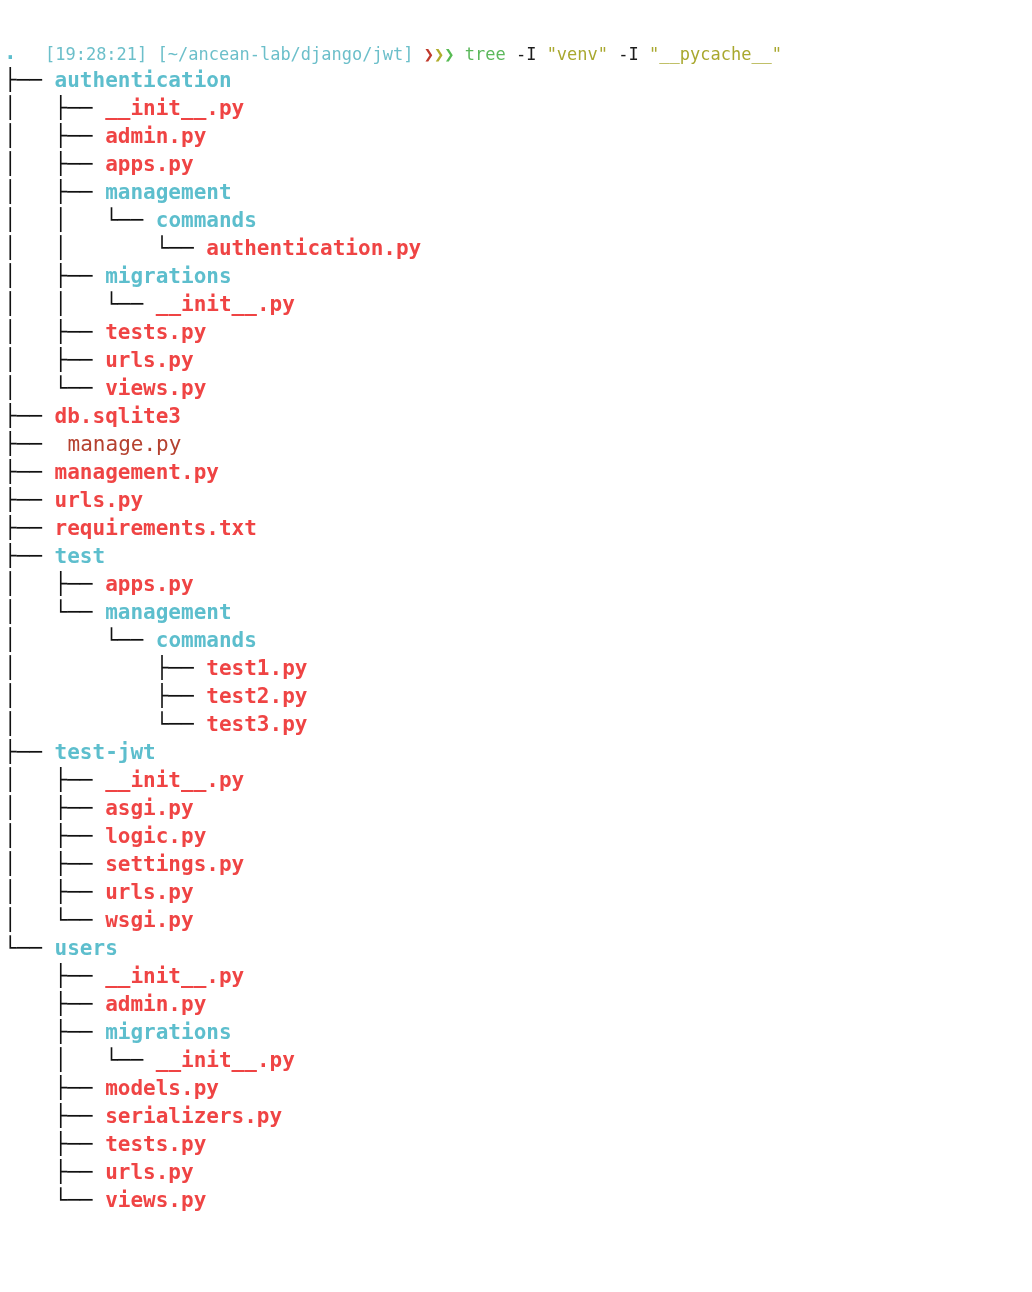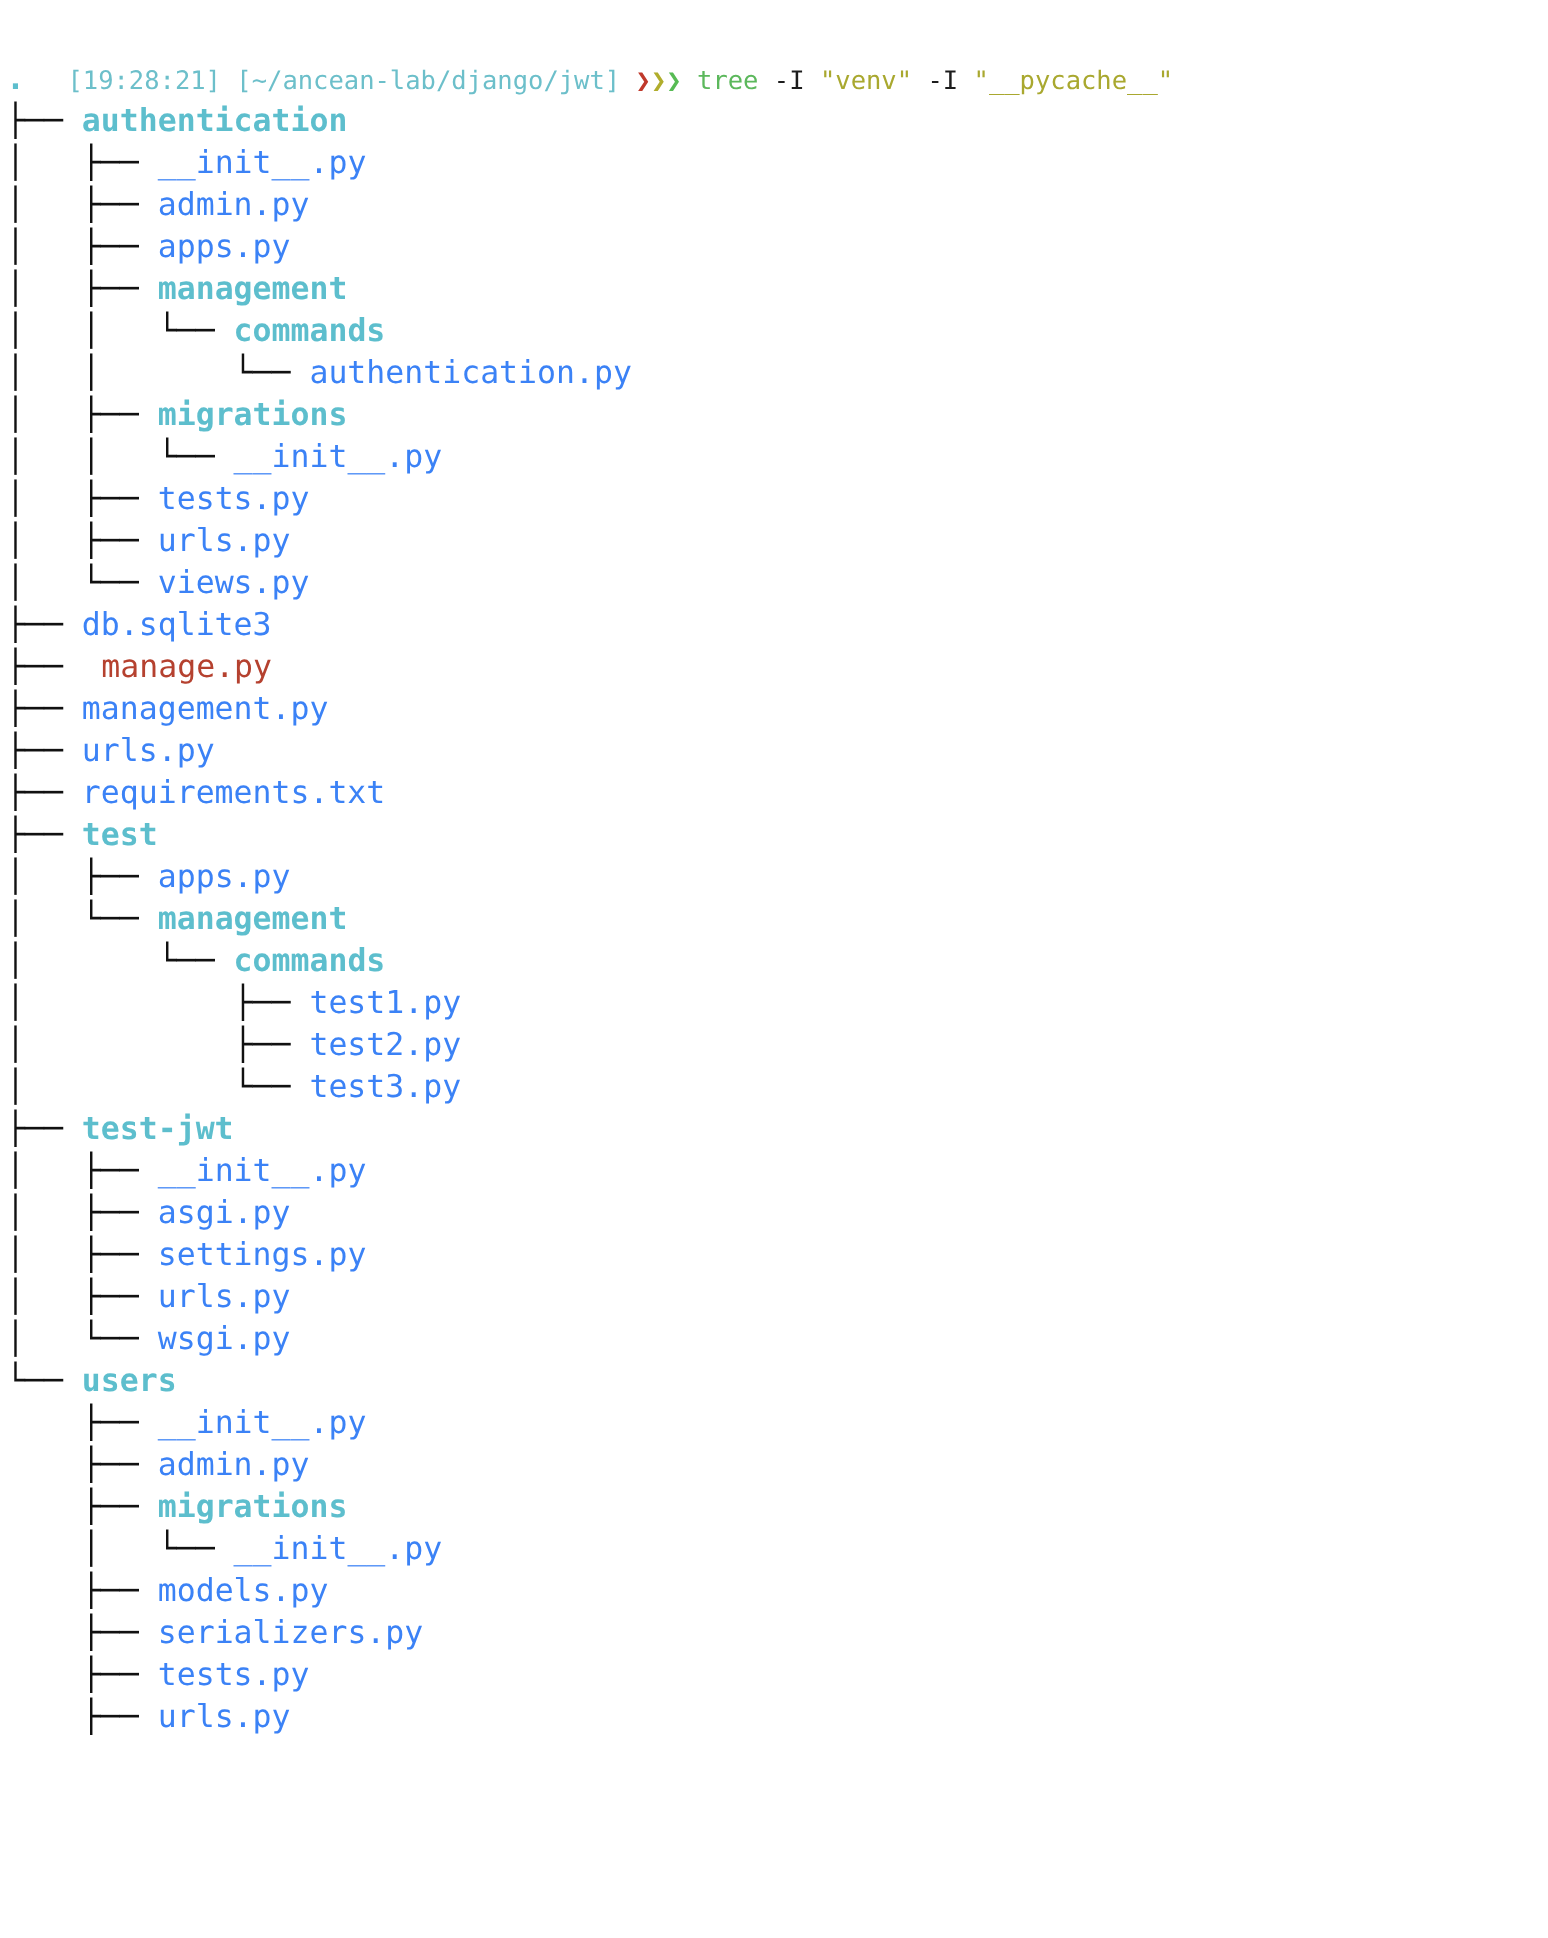--- a/index.html
+++ b/index.html
@@ -35,21 +35,21 @@
     height: 32px;
     line-height: 32px;
     padding-top: 6px;
     padding-left: 4px;
     font-size: 17px;
     white-space: pre;
   }
   
   .c-cyan   { color: #6cbfca; }
   .c-dir    { color: #5dbecd; font-weight: bold; }
-  .c-file   { color: #3b82f6; }
+  .c-file   { color: #ef4444; font-weight: bold; }
   .c-exec   { color: #b5412f; padding-left: 13px; }
   .c-branch { color: #111111; }
   .c-green  { color: #5cb85c; }
   .c-olive  { color: #a9a82f; }
   .c-dark   { color: #1c1c1c; }
   .chev-r   { color: #c0392b; font-weight: bold; }
   .chev-y   { color: #b0ad2c; font-weight: bold; }
   .chev-g   { color: #57bb54; font-weight: bold; }
   .sp { white-space: pre; }
 </style>
@@ -84,27 +84,29 @@
       <div class="line"><span class="c-branch">├── </span><span class="c-dir">test</span></div>
       <div class="line"><span class="c-branch">│   </span><span class="c-branch">├── </span><span class="c-file">apps.py</span></div>
       <div class="line"><span class="c-branch">│   </span><span class="c-branch">└── </span><span class="c-dir">management</span></div>
       <div class="line"><span class="c-branch">│       </span><span class="c-branch">└── </span><span class="c-dir">commands</span></div>
       <div class="line"><span class="c-branch">│           </span><span class="c-branch">├── </span><span class="c-file">test1.py</span></div>
       <div class="line"><span class="c-branch">│           </span><span class="c-branch">├── </span><span class="c-file">test2.py</span></div>
       <div class="line"><span class="c-branch">│           </span><span class="c-branch">└── </span><span class="c-file">test3.py</span></div>
       <div class="line"><span class="c-branch">├── </span><span class="c-dir">test-jwt</span></div>
       <div class="line"><span class="c-branch">│   </span><span class="c-branch">├── </span><span class="c-file">__init__.py</span></div>
       <div class="line"><span class="c-branch">│   </span><span class="c-branch">├── </span><span class="c-file">asgi.py</span></div>
+      <div class="line"><span class="c-branch">│   </span><span class="c-branch">├── </span><span class="c-file">logic.py</span></div>
       <div class="line"><span class="c-branch">│   </span><span class="c-branch">├── </span><span class="c-file">settings.py</span></div>
       <div class="line"><span class="c-branch">│   </span><span class="c-branch">├── </span><span class="c-file">urls.py</span></div>
       <div class="line"><span class="c-branch">│   </span><span class="c-branch">└── </span><span class="c-file">wsgi.py</span></div>
       <div class="line"><span class="c-branch">└── </span><span class="c-dir">users</span></div>
       <div class="line"><span class="c-branch">    </span><span class="c-branch">├── </span><span class="c-file">__init__.py</span></div>
       <div class="line"><span class="c-branch">    </span><span class="c-branch">├── </span><span class="c-file">admin.py</span></div>
       <div class="line"><span class="c-branch">    </span><span class="c-branch">├── </span><span class="c-dir">migrations</span></div>
       <div class="line"><span class="c-branch">    │   </span><span class="c-branch">└── </span><span class="c-file">__init__.py</span></div>
       <div class="line"><span class="c-branch">    </span><span class="c-branch">├── </span><span class="c-file">models.py</span></div>
       <div class="line"><span class="c-branch">    </span><span class="c-branch">├── </span><span class="c-file">serializers.py</span></div>
       <div class="line"><span class="c-branch">    </span><span class="c-branch">├── </span><span class="c-file">tests.py</span></div>
       <div class="line"><span class="c-branch">    </span><span class="c-branch">├── </span><span class="c-file">urls.py</span></div>
+      <div class="line"><span class="c-branch">    </span><span class="c-branch">└── </span><span class="c-file">views.py</span></div>
     </div>
 
 </div>
 
 </body></html>

